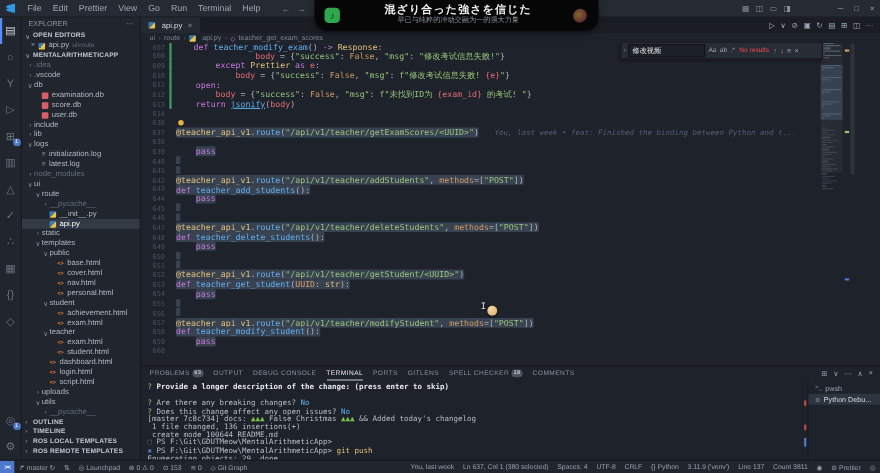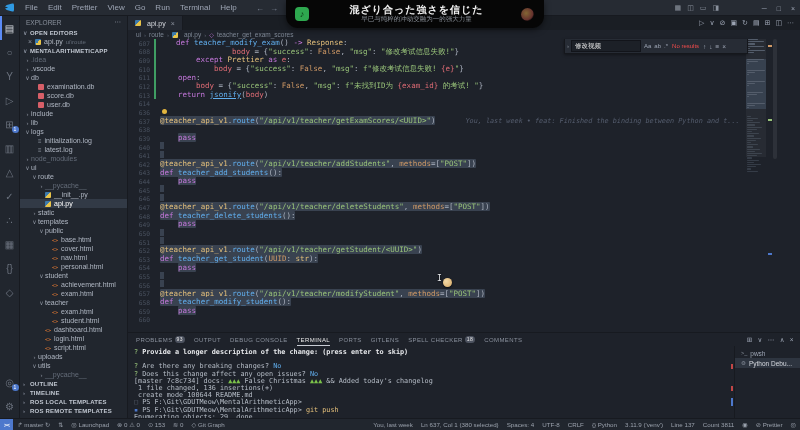--- a/index.html
+++ b/index.html
@@ -75,21 +75,21 @@
   .code-row{height:8.65px;display:flex;align-items:center;position:relative;}
   .ln{flex:0 0 22px;text-align:right;padding-right:4px;font-size:6.3px;color:#49515f;}
   .gitbar{flex:0 0 2px;height:8.65px;}
   .gitbar.on{background:#3f9e63;}
   .ltext{font-size:7.5px;white-space:pre;line-height:8.65px;}
   .selbg{background:#394250;border-radius:1px;}
   .selstub{display:inline-block;width:4px;height:7px;background:#394250;}
   .tk-k{color:#c678dd;} .tk-f{color:#61afef;} .tk-fu{color:#61afef;text-decoration:underline;}
   .tk-d{color:#e5c07b;} .tk-s{color:#98c379;} .tk-o{color:#d19a66;}
   .tk-v{color:#e06c75;} .tk-w{color:#abb2bf;} .tk-t{color:#e5c07b;}
-  .ghost{color:#555d6e;font-size:6.8px;margin-left:30px;font-style:italic;}
+  .ghost{color:#555d6e;font-size:6.8px;margin-left:14px;font-style:italic;}
   .bulb{display:inline-block;width:5px;height:5px;border-radius:50%;background:#e2b53e;margin-left:2px;}
   
   .minimap{position:absolute;left:746px;top:39px;width:20px;height:293px;background:#1e222a;}
   .mm-bar{position:absolute;height:1.3px;background:#4d5665;border-radius:.5px;}
   .mm-sel{position:absolute;left:0;width:20px;background:rgba(95,118,150,.28);}
   .mm-view{position:absolute;left:0;width:20px;top:0;height:118px;background:rgba(255,255,255,.045);}
   .ruler{position:absolute;left:768px;top:39px;width:5px;height:293px;}
   .tick{position:absolute;width:4px;height:2px;}
   
   .find{position:absolute;left:564px;top:39px;width:184px;height:15px;background:#272c35;z-index:30;

